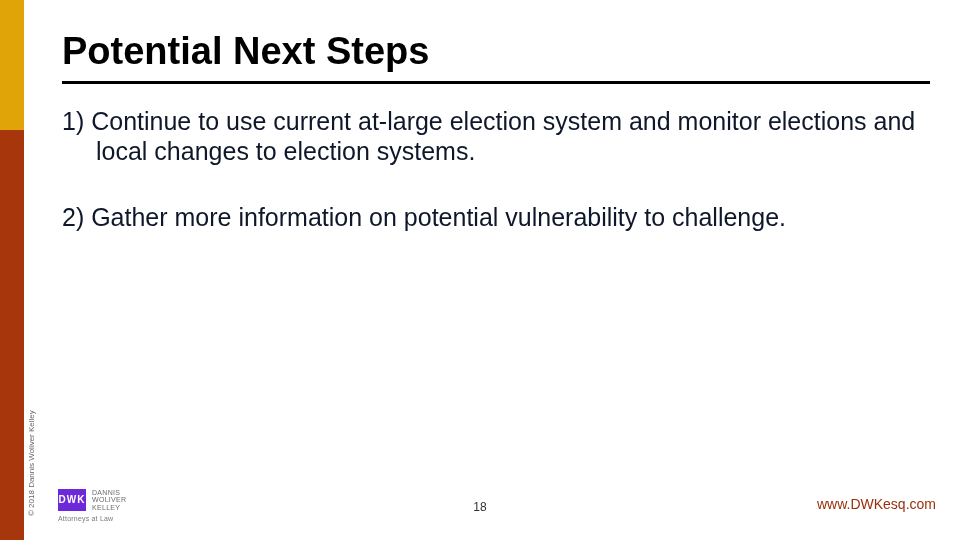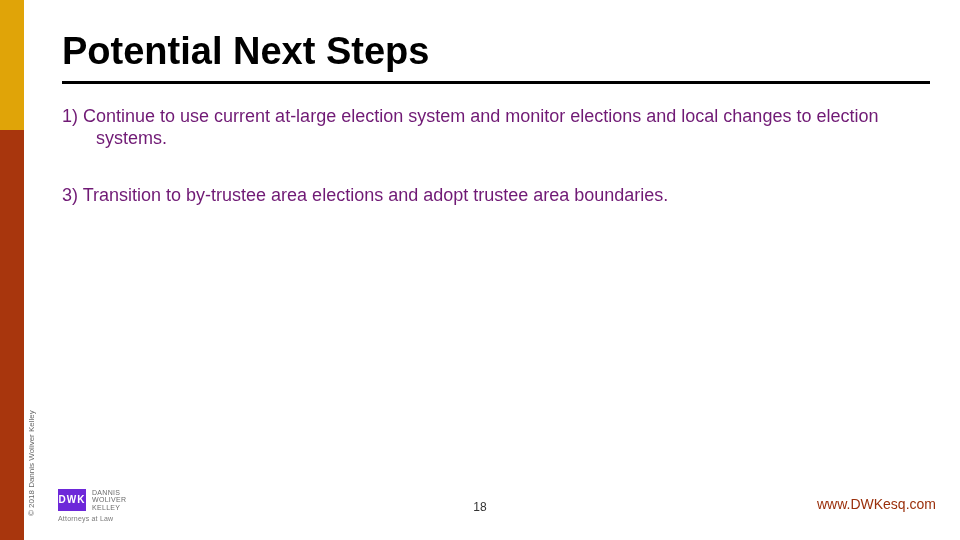--- a/index.html
+++ b/index.html
@@ -50,23 +50,23 @@
     margin: 0 0 8px 0;
     letter-spacing: 0px;
   }
   .rule {
     border: none;
     border-top: 3px solid #000;
     margin: 0 0 22px 0;
   }
 
   .bullet {
-    font-size: 18px;
+    font-size: 25px;
     line-height: 1.2;
-    color: #701a75;
+    color: #0f172a;
     margin: 0 0 36px 0;
     padding-left: 0;
     text-indent: -34px;
     margin-left: 34px;
   }
 
   .footer {
     position: absolute;
     left: 0;
     bottom: 0;
@@ -144,21 +144,21 @@
 <div class="slide">
 
   <div class="accent-top"></div>
   <div class="accent-bottom"></div>
 
   <div class="content">
     <h1 class="title">Potential Next Steps</h1>
     <hr class="rule">
 
     <p class="bullet">1) Continue to use current at-large election system and monitor elections and local changes to election systems.</p>
-    <p class="bullet">3) Transition to by-trustee area elections and adopt trustee area boundaries.</p>
+    <p class="bullet">2) Gather more information on potential vulnerability to challenge.</p>
   </div>
 
   <div class="footer">
     <div class="copyright">© 2018 Dannis Woliver Kelley</div>
 
     <div class="logo-block">
       <div class="logo-row">
         <div class="logo-box">DWK</div>
         <div class="logo-side">
           <div>DANNIS</div>

